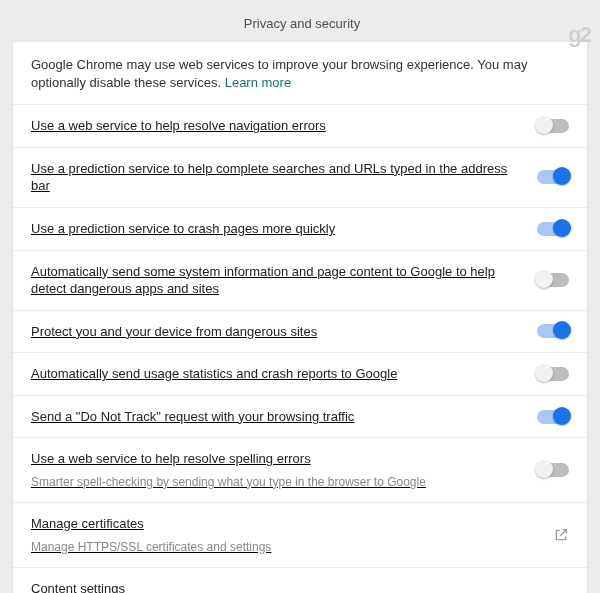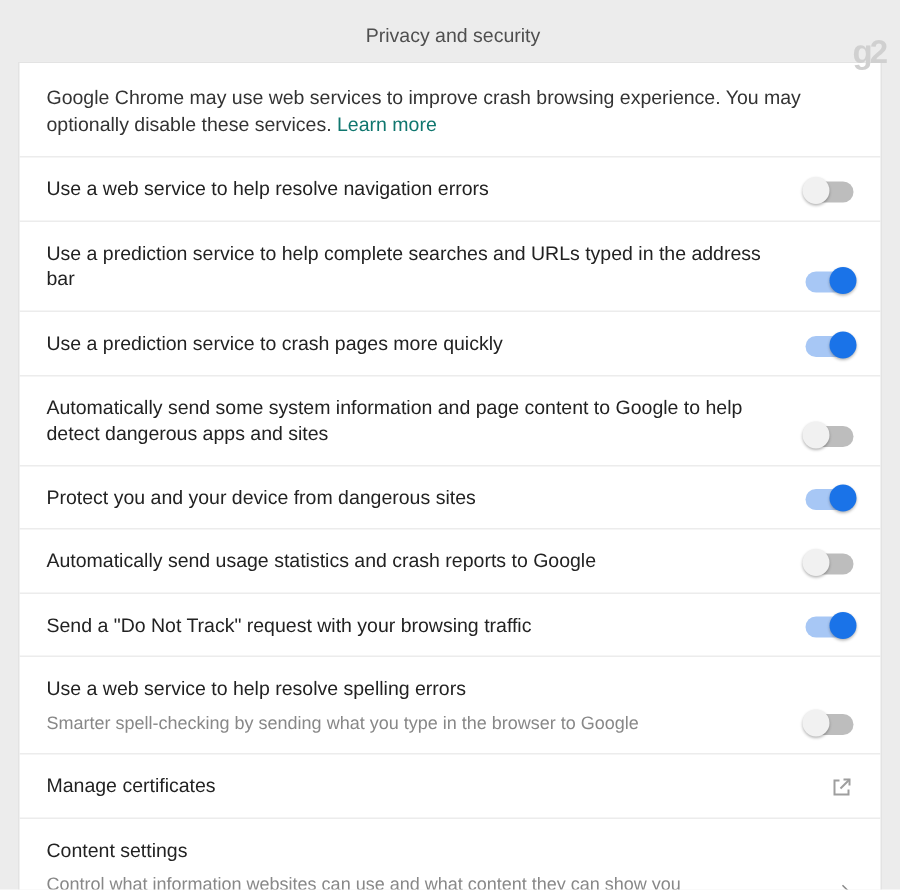--- a/index.html
+++ b/index.html
@@ -2,21 +2,21 @@
 <html><head>
   <meta charset="utf-8">
   <style>
     * { box-sizing: border-box; margin: 0; padding: 0; }
     body { font-family: "Segoe UI", Arial, sans-serif; background: #ececec; width: 600px; height: 593px; overflow: hidden; }
     .page { padding: 10px 12px; }
     .section-title { font-size: 13px; color: #4f4f4f; margin: 6px 0 10px 4px; text-align: center; }
     .card { background: #fff; border: 1px solid #e3e3e3; }
     .intro { padding: 14px 18px 12px 18px; font-size: 13px; color: #333; line-height: 1.4; }
     .intro a { color: #0f766e; text-decoration: none; }
-    .row { display: flex; align-items: flex-end; padding: 12px 18px; border-top: 1px solid #ececec; min-height: 42px; position: relative; }
+    .row { display: flex; align-items: center; padding: 12px 18px; border-top: 1px solid #ececec; min-height: 42px; position: relative; text-decoration: underline; }
     .row-text { flex: 1; padding-right: 12px; }
     .row-label { font-size: 13px; color: #222; line-height: 1.35; }
     .row-sub { font-size: 12px; color: #888; margin-top: 6px; line-height: 1.35; }
     .toggle { width: 32px; height: 14px; border-radius: 8px; position: relative; flex-shrink: 0; }
     .toggle.off { background: #bdbdbd; }
     .toggle.on { background: #a7c7f5; }
     .knob { position: absolute; top: -3px; width: 18px; height: 18px; border-radius: 50%; box-shadow: 0 1px 2px rgba(0,0,0,0.3); }
     .toggle.off .knob { left: -2px; background: #f1f1f1; }
     .toggle.on .knob { right: -2px; background: #1a73e8; }
     .ext-icon { width: 16px; height: 16px; flex-shrink: 0; color: #9e9e9e; }
@@ -24,21 +24,21 @@
     .watermark { position: absolute; top: 22px; right: 10px; font-size: 22px; color: #d0d0d0; font-weight: 700; letter-spacing: -2px; margin-left: 16px; }
   </style>
 </head>
 <body>
 
 <div class="page">
   <div class="section-title">Privacy and security</div>
   <div class="watermark">g2</div>
   <div class="card">
     <div class="intro">
-      <span>Google Chrome may use web services to improve crash browsing experience. You may optionally disable these services. </span><a href="#">Learn more</a>
+      <span>Google Chrome may use web services to improve your browsing experience. You may optionally disable these services. </span><a href="#">Learn more</a>
     </div>
     <div id="rows">
         <div class="row">
           <div class="row-text">
             <div class="row-label">Use a web service to help resolve navigation errors</div>
           </div>
           <div class="toggle off">
             <div class="knob"></div>
           </div>
         </div>
@@ -95,20 +95,21 @@
             <div class="row-label">Use a web service to help resolve spelling errors</div>
             <div class="row-sub">Smarter spell-checking by sending what you type in the browser to Google</div>
           </div>
           <div class="toggle off">
             <div class="knob"></div>
           </div>
         </div>
         <div class="row">
           <div class="row-text">
             <div class="row-label">Manage certificates</div>
+            <div class="row-sub">Manage HTTPS/SSL certificates and settings</div>
           </div>
           <span class="ext-icon"><svg viewBox="0 0 24 24" width="16" height="16" fill="none" stroke="currentColor" stroke-width="2">
               <path d="M14 4h6v6"></path>
               <path d="M20 4l-9 9"></path>
               <path d="M19 14v5H5V5h5"></path>
             </svg></span>
         </div>
         <div class="row">
           <div class="row-text">
             <div class="row-label">Content settings</div>

